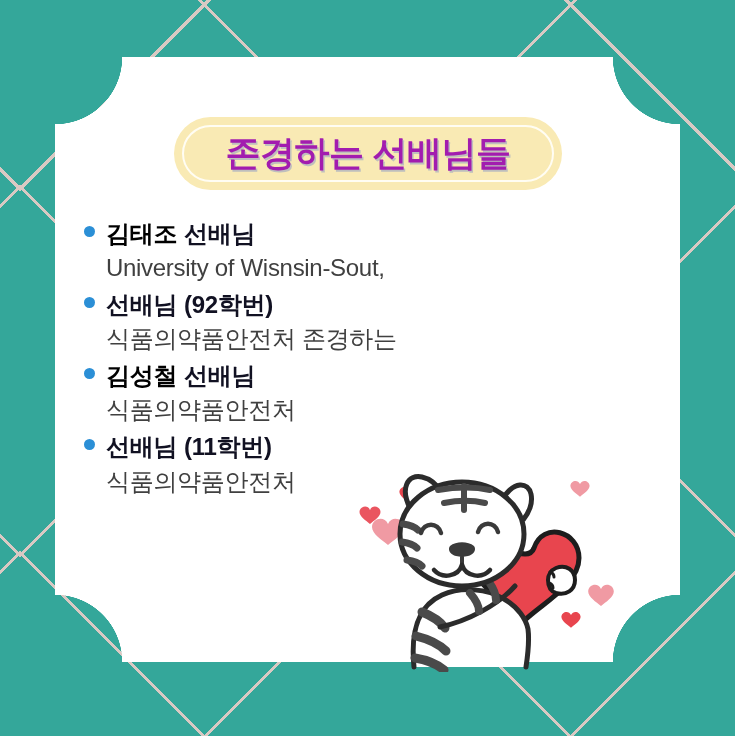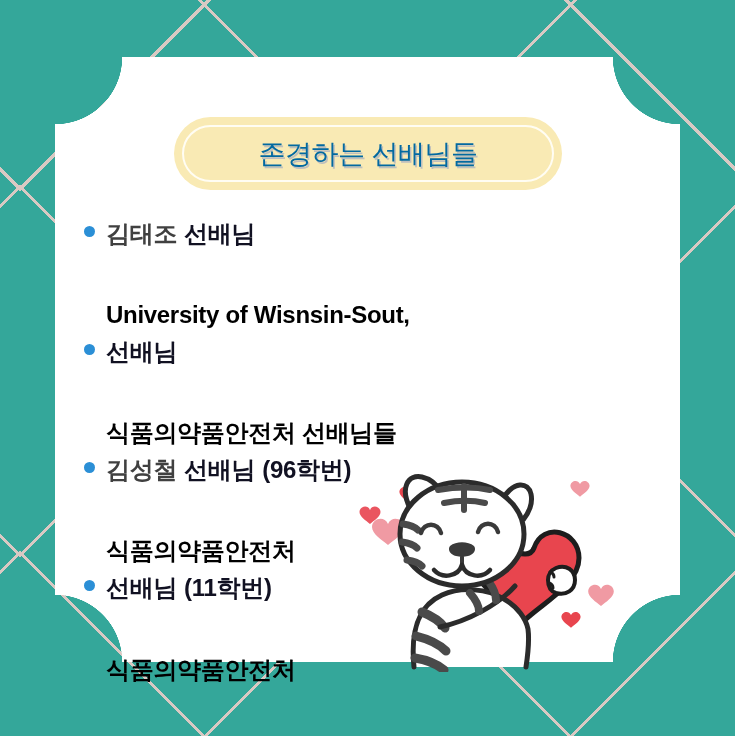--- a/index.html
+++ b/index.html
@@ -86,23 +86,23 @@
     border: 2.5px solid #fffdf3;
     border-radius: 34px;
     box-sizing: border-box;
   }
   #title-text {
     position: absolute;
     inset: 0;
     display: flex;
     align-items: center;
     justify-content: center;
-    font-size: 27px;
-    font-weight: normal;
-    color: #0369a1;
+    font-size: 35px;
+    font-weight: bold;
+    color: #a21caf;
     letter-spacing: -0.5px;
     text-shadow: 1.5px 1.5px 0 rgba(120,140,200,0.45);
   }
 
   
   #list {
     position: absolute;
     left: 84px;
     top: 217px;
     width: 530px;
@@ -121,31 +121,30 @@
     width: 11px;
     height: 11px;
     border-radius: 50%;
     background: #2b8fd6;
     flex: 0 0 auto;
     margin-right: 11px;
     position: relative;
     top: -5px;
   }
   .name {
-    color: #404040;
+    color: #000000;
     margin-right: 7px;
   }
   .affil {
     font-size: 24px;
-    font-weight: bold;
-    color: #000000;
+    font-weight: normal;
+    color: #404040;
     line-height: 1.42;
     letter-spacing: -0.3px;
     padding-left: 22px;
-    margin-top: 47px;
   }
 
   
   #mascot {
     position: absolute;
     left: 352px;
     top: 462px;
     width: 300px;
     height: 210px;
   }
@@ -175,31 +174,31 @@
         <span style="width:7px"></span>
       </div>
       <div class="affil">University of Wisnsin-Sout,</div>
     </div>
 
     <div class="entry">
       <div class="entry-head">
         <span class="bullet"></span>
         <span>선배님</span>
         <span style="width:7px"></span>
-      </div>
-      <div class="affil">식품의약품안전처 선배님들</div>
+        <span>(92학번)</span>
+      </div>
+      <div class="affil">식품의약품안전처 존경하는</div>
     </div>
 
     <div class="entry">
       <div class="entry-head">
         <span class="bullet"></span>
         <span class="name">김성철</span>
         <span>선배님</span>
         <span style="width:7px"></span>
-        <span>(96학번)</span>
       </div>
       <div class="affil">식품의약품안전처</div>
     </div>
 
     <div class="entry">
       <div class="entry-head">
         <span class="bullet"></span>
         <span>선배님</span>
         <span style="width:7px"></span>
         <span>(11학번)</span>

